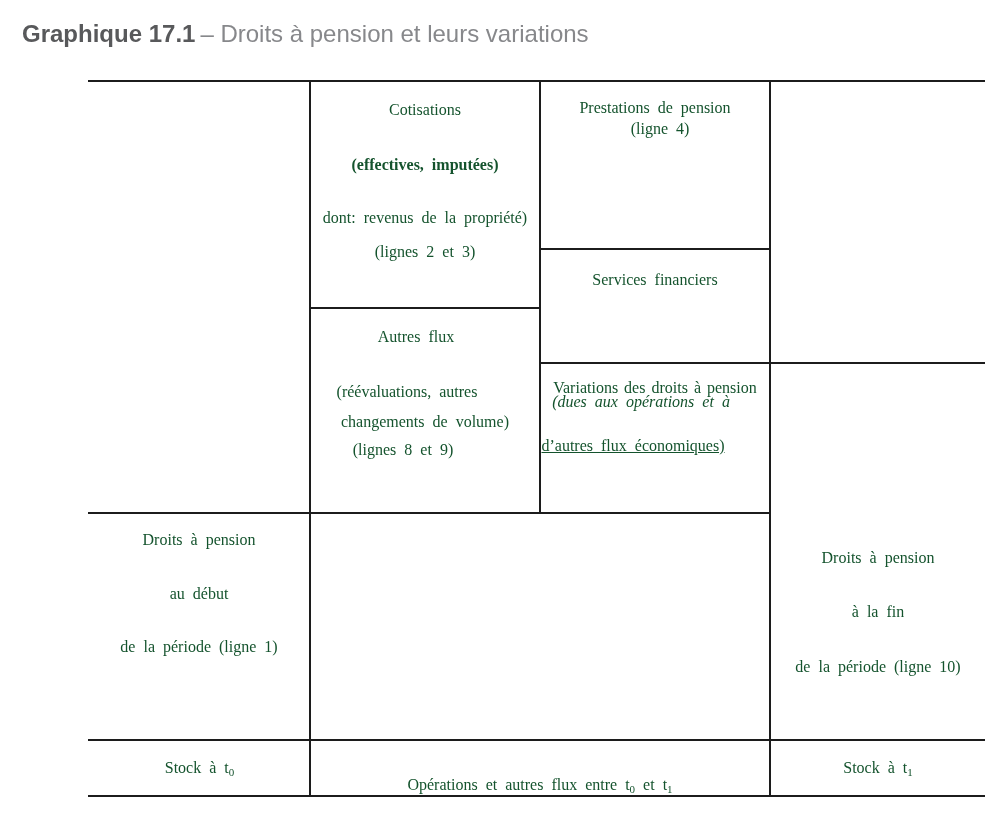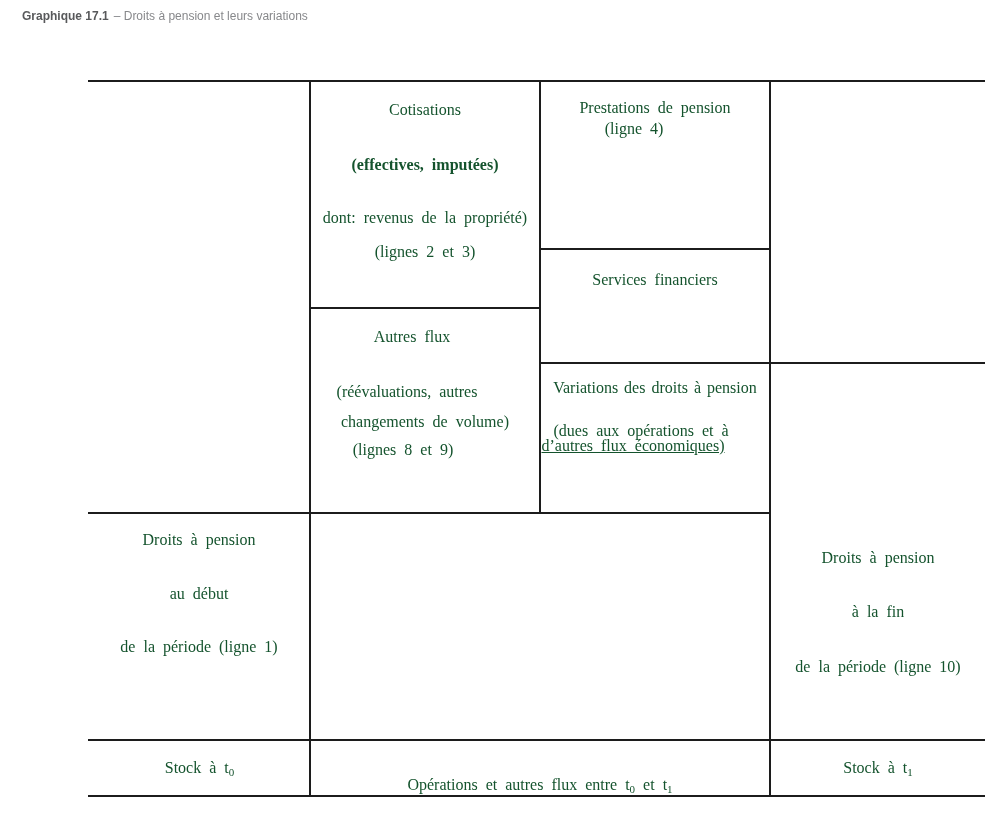--- a/index.html
+++ b/index.html
@@ -12,23 +12,23 @@
     width: 1006px;
     height: 817px;
     background: #ffffff;
     overflow: hidden;
     font-family: "Liberation Serif", serif;
   }
   
   .figure-title {
     position: absolute;
     left: 22px;
-    top: 4px;
+    top: 22px;
     font-family: "Liberation Sans", sans-serif;
-    font-size: 12px;
+    font-size: 24px;
     line-height: 24px;
     white-space: nowrap;
   }
   .title-bold {
     font-weight: bold;
     color: #58595b;
     margin-right: 5px;
   }
   .title-rest {
     font-weight: normal;
@@ -78,31 +78,31 @@
   <div class="vline" style="left:309px; top:80px; height:717px;"></div>
   <div class="vline" style="left:539px; top:80px; height:434px;"></div>
   <div class="vline" style="left:769px; top:80px; height:717px;"></div>
 
   <div class="tline" style="left:312px; top:99px;  width:226px;">Cotisations</div>
   <div class="tline" style="left:312px; top:154px; width:226px;font-weight:bold;">(effectives, imputées)</div>
   <div class="tline" style="left:312px; top:207px; width:226px;">dont: revenus de la propriété)</div>
   <div class="tline" style="left:312px; top:241px; width:226px;">(lignes 2 et 3)</div>
 
   <div class="tline" style="left:542px; top:97px;  width:226px;">Prestations de pension</div>
-  <div class="tline" style="left:542px; top:118px; width:184px;">(ligne 4)</div>
+  <div class="tline" style="left:542px; top:118px; width:184px;padding-left:26px;">(ligne 4)</div>
 
   <div class="tline" style="left:542px; top:269px; width:226px;">Services financiers</div>
 
-  <div class="tline" style="left:296px; top:326px; width:208px;padding-left:12px;">Autres flux</div>
+  <div class="tline" style="left:312px; top:326px; width:208px;">Autres flux</div>
   <div class="tline" style="left:312px; top:381px; width:190px;">(réévaluations, autres</div>
   <div class="tline" style="left:312px; top:411px; width:226px;">changements de volume)</div>
   <div class="tline" style="left:312px; top:439px; width:182px;">(lignes 8 et 9)</div>
 
   <div class="tline" style="left:541px; top:377px; width:228px; word-spacing:2px;">Variations des droits à pension</div>
-  <div class="tline" style="left:541px; top:420px; width:200px;">(dues aux opérations et à</div>
+  <div class="tline" style="left:541px; top:391px; width:200px;font-style:italic;">(dues aux opérations et à</div>
   <div class="tline" style="left:541px; top:435px; width:184px;text-decoration:underline;">d’autres flux économiques)</div>
 
   <div class="tline" style="left:90px; top:529px; width:218px;">Droits à pension</div>
   <div class="tline" style="left:90px; top:583px; width:218px;">au début</div>
   <div class="tline" style="left:90px; top:636px; width:218px;">de la période (ligne 1)</div>
 
   <div class="tline" style="left:772px; top:547px; width:212px;">Droits à pension</div>
   <div class="tline" style="left:772px; top:601px; width:212px;">à la fin</div>
   <div class="tline" style="left:772px; top:656px; width:212px;">de la période (ligne 10)</div>
 

